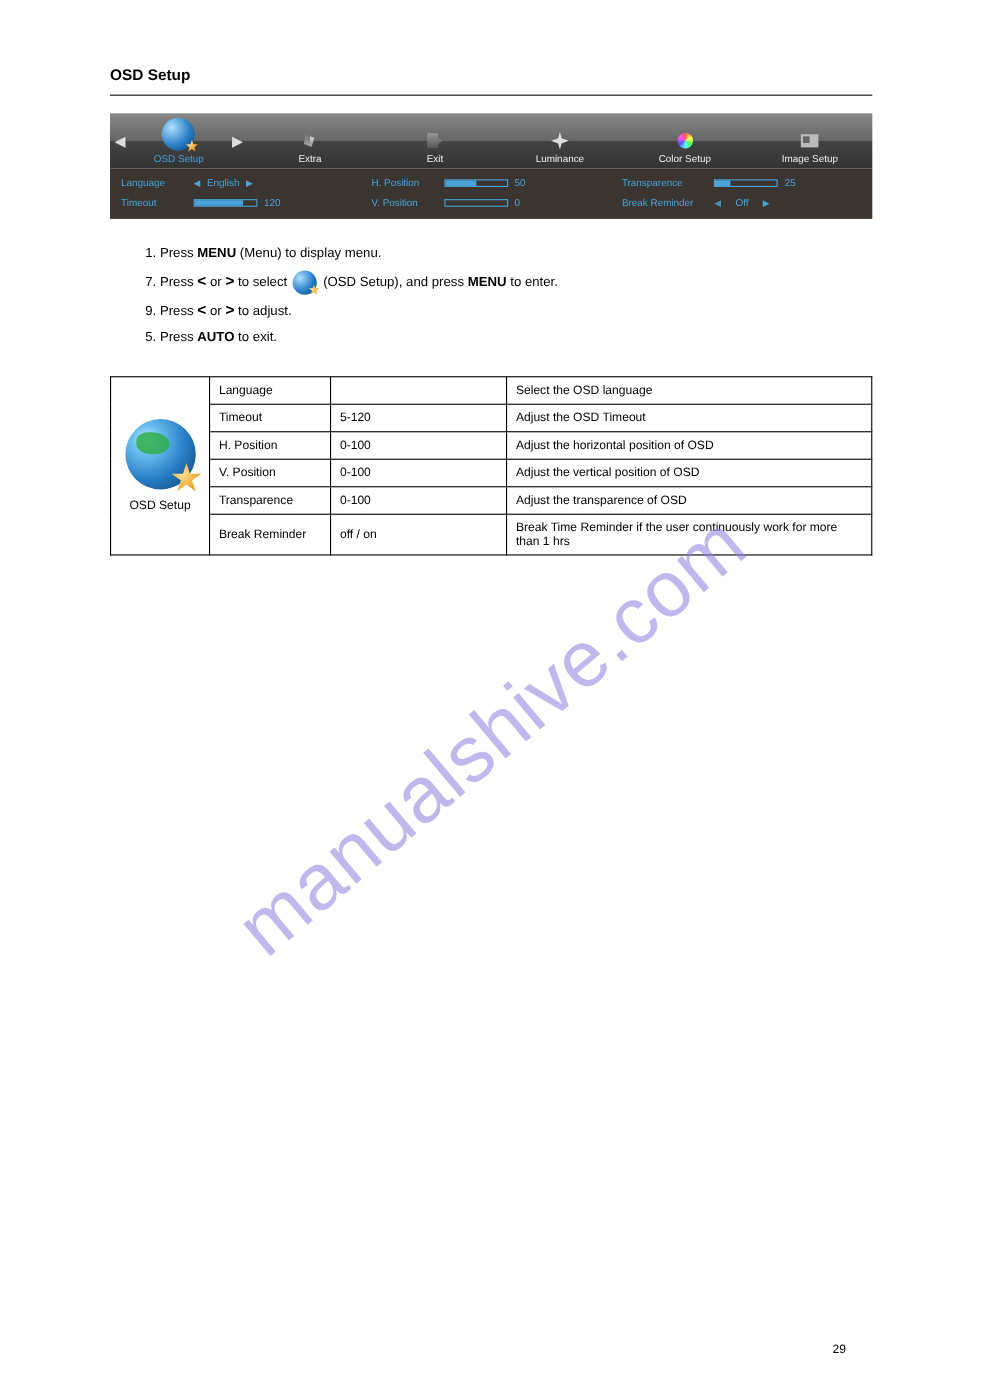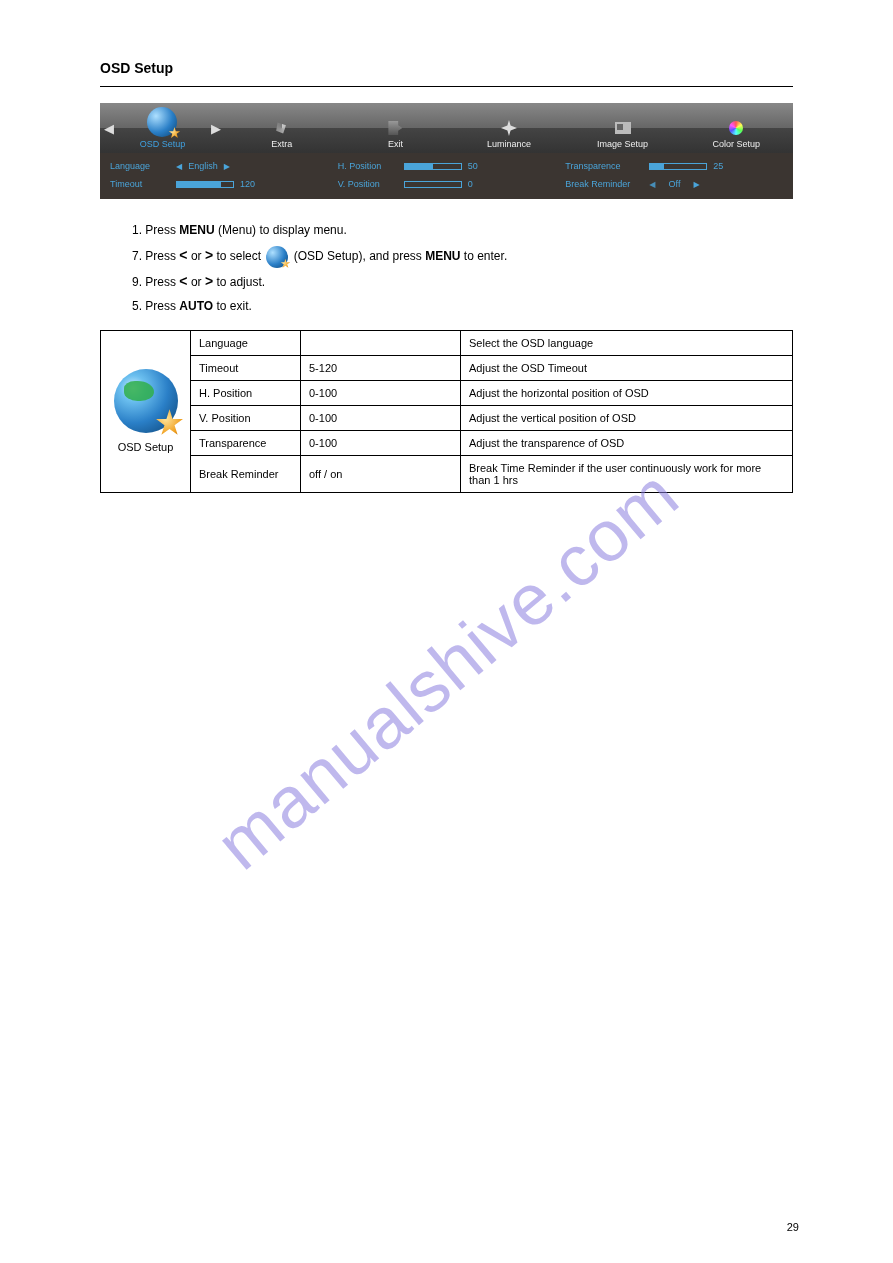--- a/index.html
+++ b/index.html
@@ -1,20 +1,20 @@
 <!DOCTYPE html>
 <html><head>
 <meta charset="utf-8">
 <style>
   * { box-sizing: border-box; margin: 0; padding: 0; }
   body { width: 893px; height: 1263px; background: #fff; font-family: Arial, sans-serif; position: relative; }
   .page { padding: 60px 100px 40px 100px; }
   .rule { border-top: 1px solid #000; margin: 10px 0 16px 0; }
   .title { font-size: 14px; font-weight: bold; margin-bottom: 8px; }
-  .pgnum { position: absolute; bottom: 30px; right: 94px; font-size: 11px; }
+  .pgnum { position: absolute; bottom: 30px; right: 124px; font-size: 11px; }
 
   
   .osd { width: 100%; position: relative; font-size: 10px; color: #fff; }
   .osd-top { display: flex; align-items: stretch; background: linear-gradient(#888, #666 50%, #444 50%, #333); height: 50px; }
   .osd-top .cell { flex: 1; position: relative; display: flex; flex-direction: column; align-items: center; justify-content: flex-end; padding-bottom: 4px; gap: 2px; }
   .osd-top .cell.first { flex: 1.1; }
   .osd-top .label { font-size: 9px; color: #eee; }
   .osd-top .selected .label { color: #3fa0e0; }
   .osd-top .icon { width: 18px; height: 18px; display: flex; align-items: center; justify-content: center; }
   .globe-big { width: 30px; height: 30px; border-radius: 50%; background: radial-gradient(circle at 30% 30%, #aee0ff, #2a7fc7 55%, #0b3f6f); position: relative; }
@@ -26,21 +26,21 @@
   .row { display:flex; align-items:center; font-size:9px; color:#4aa4d9; gap:6px; white-space:nowrap;}
   .row .lab { width:60px; }
   .slider { width:58px; height:7px; border:1px solid #4aa4d9; position:relative; background:#3b3531; }
   .slider .fill { position:absolute; top:0; bottom:0; left:0; background:#4aa4d9; }
   .val { width:20px; text-align:left; }
   .selwrap{ display:flex; align-items:center; gap:6px;}
   .tri { color:#4aa4d9; font-size:8px;}
   .tri.dim{ color:#4aa4d9; opacity:.8;}
 
   
-  .steps { font-size: 12px; margin: 20px 0 12px 32px; line-height: 1.9; }
+  .steps { font-size: 12px; margin: 20px 0 24px 32px; line-height: 1.9; }
   .steps li { list-style: none; position: relative; }
   .globe-sm { display:inline-block; width:22px; height:22px; border-radius:50%; background: radial-gradient(circle at 30% 30%, #aee0ff, #2a7fc7 55%, #0b3f6f); vertical-align:middle; position:relative; margin:0 2px;}
   .globe-sm::after{content:'';position:absolute;right:-2px;bottom:-1px;width:10px;height:10px;background: radial-gradient(circle at 35% 35%, #ffe39a, #f0a020 60%, #a05800);clip-path: polygon(50% 0%, 61% 35%, 98% 35%, 68% 57%, 79% 91%, 50% 70%, 21% 91%, 32% 57%, 2% 35%, 39% 35%);}
   .gt, .lt { font-family: Arial; font-weight:bold; font-size:14px;}
 
   
   table.spec { border-collapse: collapse; width: 100%; font-size: 11px; }
   table.spec td { border: 1px solid #000; padding: 6px 8px; vertical-align: middle; }
   .iconcell { width: 90px; text-align:center;}
   .globe-lg { width:64px; height:64px; border-radius:50%; background: radial-gradient(circle at 30% 30%, #cfeeff 0%, #6bbfef 20%, #2a7fc7 55%, #0b3f6f 100%); position:relative; display:inline-block; }
@@ -89,29 +89,29 @@
           <span class="label">Exit</span>
         </div>
       <div class="cell">
           <span class="icon">
             <span class="ic ic-lum"></span>
           </span>
           <span class="label">Luminance</span>
         </div>
       <div class="cell">
           <span class="icon">
+            <span class="ic ic-col"></span>
+          </span>
+          <span class="label">Color Setup</span>
+        </div>
+      <div class="cell">
+          <span class="icon">
             <span class="ic ic-img"></span>
           </span>
           <span class="label">Image Setup</span>
-        </div>
-      <div class="cell">
-          <span class="icon">
-            <span class="ic ic-col"></span>
-          </span>
-          <span class="label">Color Setup</span>
         </div>
     </div>
     <div class="osd-bot">
       <div class="col">
         <div class="row">
           <span class="lab">Language</span>
           <span class="selwrap">
               <span class="tri">◀</span>
               <span>English</span>
               <span class="tri">▶</span>

